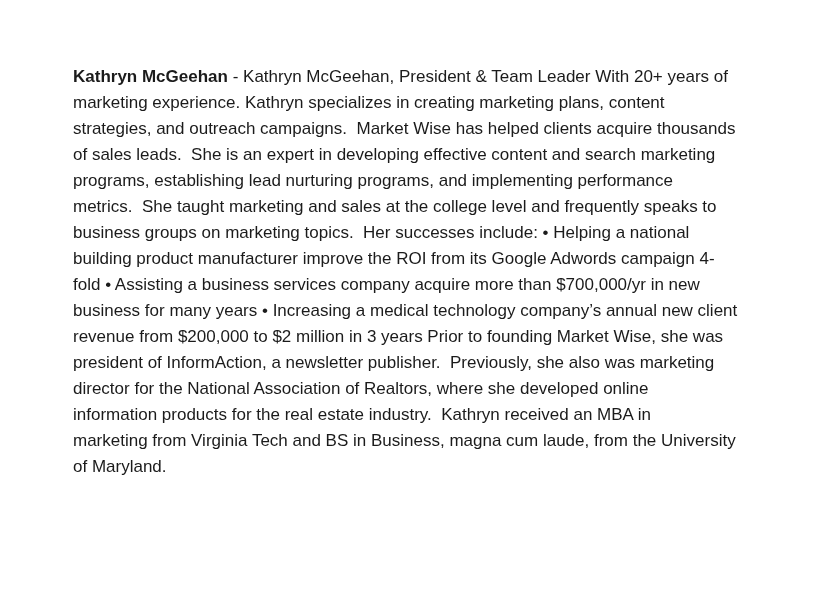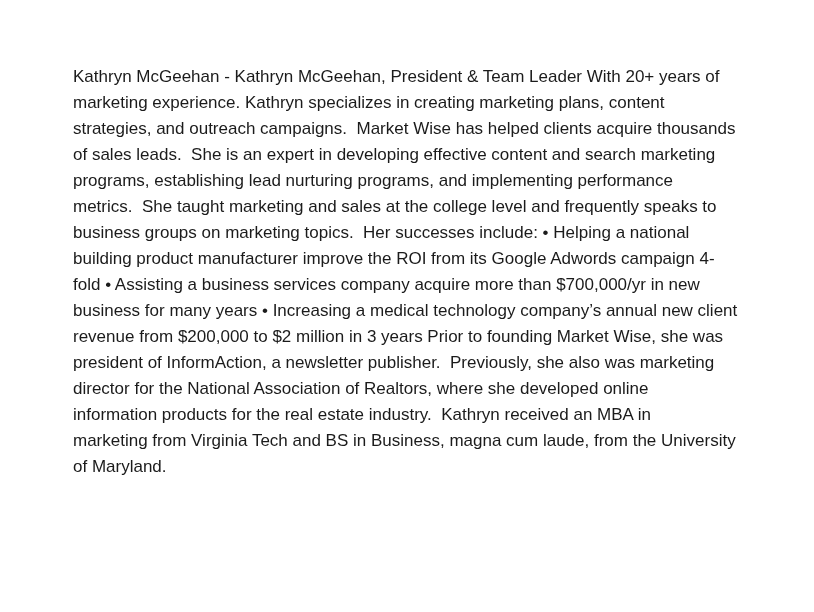--- a/index.html
+++ b/index.html
@@ -21,21 +21,21 @@
     top: 64px;
     width: 710px;
     margin: 0;
     font-size: 17px;
     line-height: 26px;
     color: #1b1b1b;
     white-space: pre-wrap;
     letter-spacing: 0px;
   }
   .bio .name {
-    font-weight: normal;
+    font-weight: bold;
   }
 </style>
 </head>
 <body>
 
 <div class="page">
   <p class="bio"><span class="name">Kathryn McGeehan</span><span> - Kathryn McGeehan, President &amp; Team Leader With 20+ years of
 marketing experience. Kathryn specializes in creating marketing plans, content
 strategies, and outreach campaigns.  Market Wise has helped clients acquire thousands
 of sales leads.  She is an expert in developing effective content and search marketing

